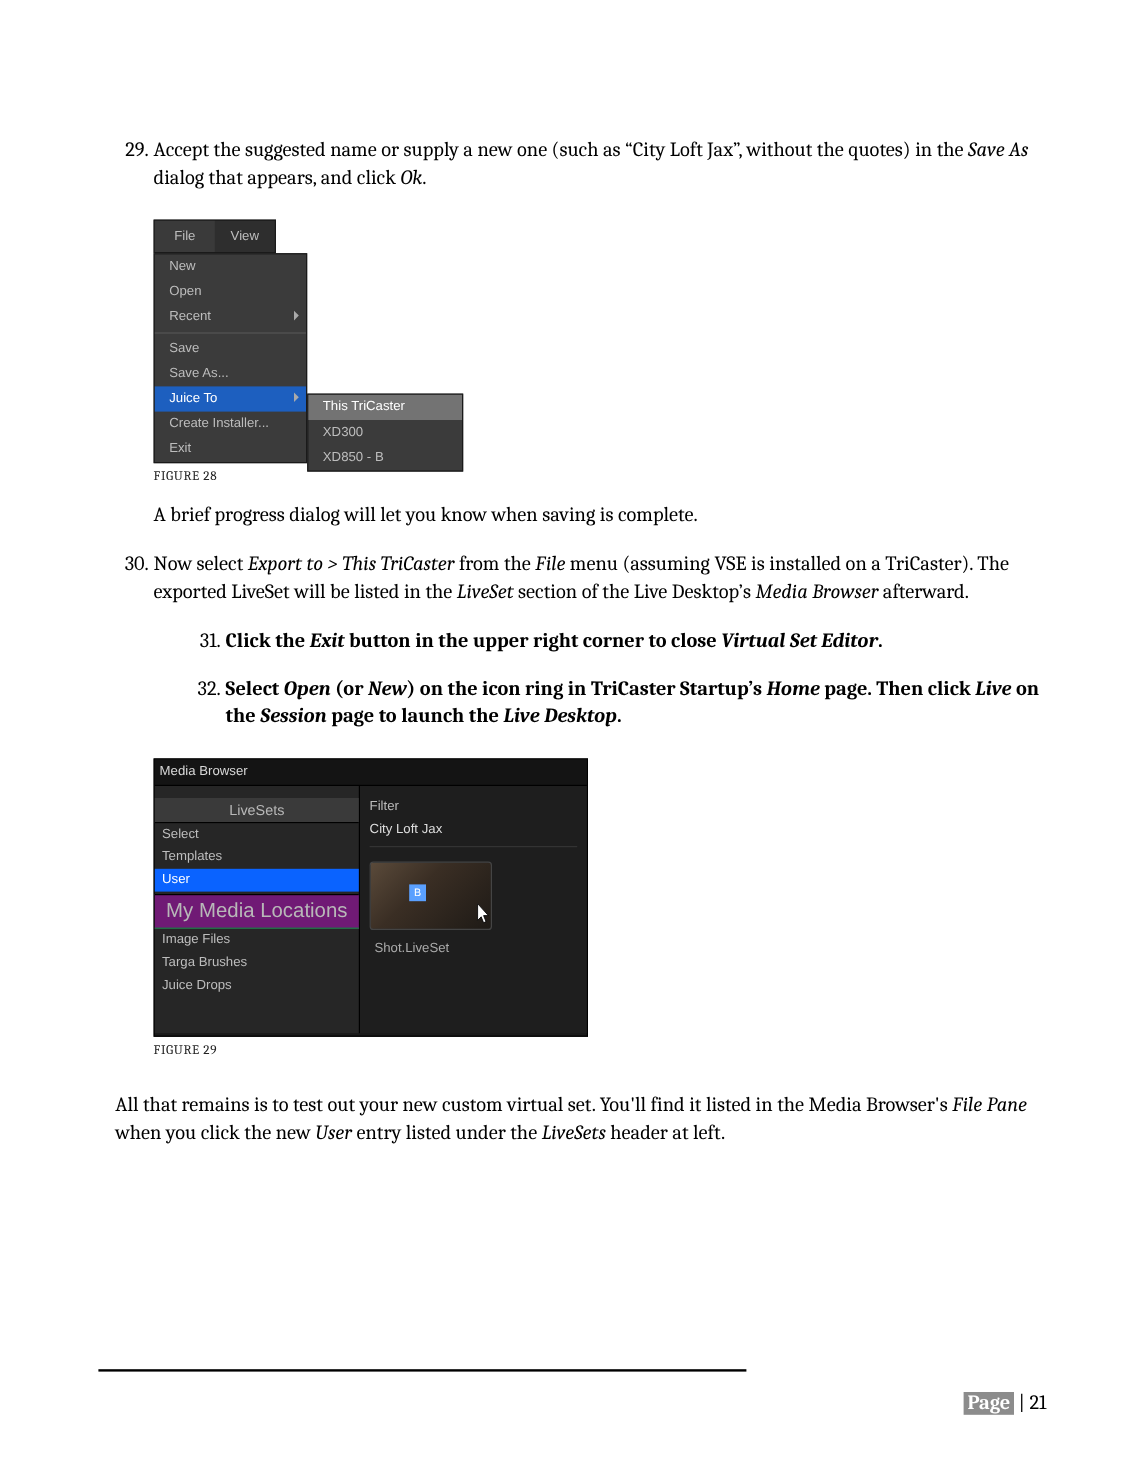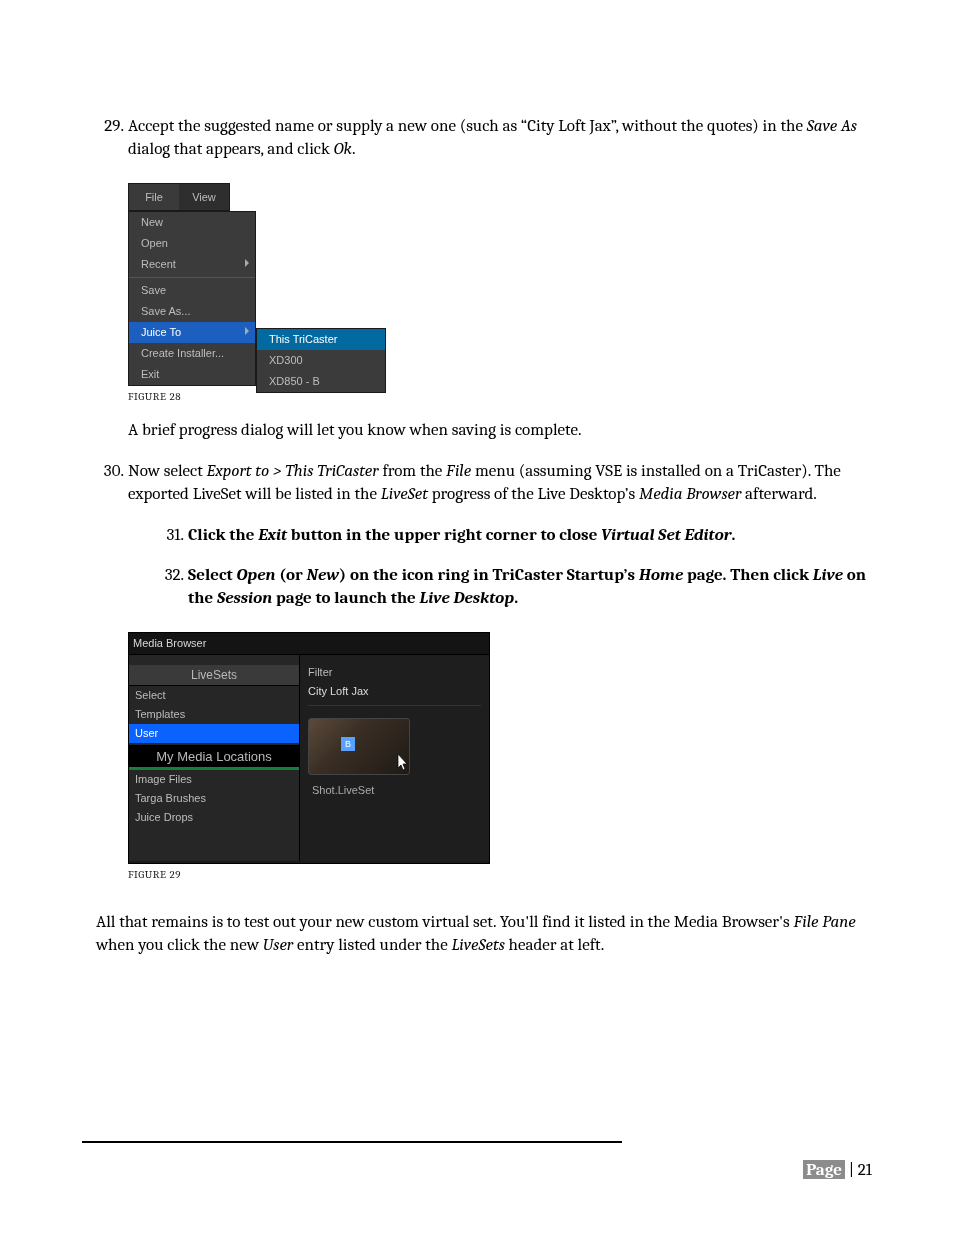--- a/index.html
+++ b/index.html
@@ -123,21 +123,21 @@
     font-family: Verdana, Arial, sans-serif;
     font-size: 11px;
     color: #bdbdbd;
   }
   .submenu .sitem {
     padding: 4px 10px 4px 12px;
     height: 13px;
     line-height: 13px;
   }
   .submenu .sitem.highlight {
-    background: #0369a1;
+    background: #737373;
     color: #fff;
   }
   
   .fig29 {
     margin: 22px 0 4px 0;
     width: 360px;
     height: 230px;
     background: #1a1a1a;
     border: 1px solid #000;
     font-family: Verdana, Arial, sans-serif;
@@ -174,26 +174,26 @@
     padding: 2px 0 2px 6px;
     color: #bdbdbd;
     font-size: 11px;
   }
   .fig29 .left .entry.sel {
     background: #0a63ff;
     color: #fff;
   }
   .fig29 .left .subheader {
     text-align: center;
-    background: #000000;
+    background: #701a75;
     color: #b8b8b8;
-    font-size: 13px;
+    font-size: 17px;
     padding: 2px 0;
     border-top: 1px solid #000;
-    border-bottom: 3px solid #15803d;
+    border-bottom: 1px solid #15803d;
     margin-top: 2px;
   }
   .fig29 .right {
     flex: 1;
     background: #1e1e1e;
     padding: 10px 8px;
     font-size: 11px;
     position: relative;
   }
   .fig29 .right .filterlabel {
@@ -298,21 +298,21 @@
         <div class="sitem">XD850 - B</div>
       </div>
     </div>
     <div class="fig-caption">FIGURE 28</div>
 
     <div class="after-fig-para">A brief progress dialog will let you know when saving is complete.</div>
 
     <div class="ol-item" style="margin-bottom:2px;">
       <div class="ol-num">30.</div>
       <div class="ol-body">
-        <span>Now select </span><em>Export to &gt; This TriCaster</em><span> from the </span><em>File</em><span> menu (assuming VSE is installed on a TriCaster). The exported LiveSet will be listed in the </span><em>LiveSet </em><span>progress of the Live Desktop’s </span><em>Media Browser</em><span> afterward.</span>
+        <span>Now select </span><em>Export to &gt; This TriCaster</em><span> from the </span><em>File</em><span> menu (assuming VSE is installed on a TriCaster). The exported LiveSet will be listed in the </span><em>LiveSet </em><span>section of the Live Desktop’s </span><em>Media Browser</em><span> afterward.</span>
 
         
         <div class="sub-item">
           <div class="sub-num">31.</div>
           <div class="sub-body">
             <span>Click the </span><em>Exit</em><span> button in the upper right corner to close </span><em>Virtual Set Editor</em><span>.</span>
           </div>
         </div>
 
         

